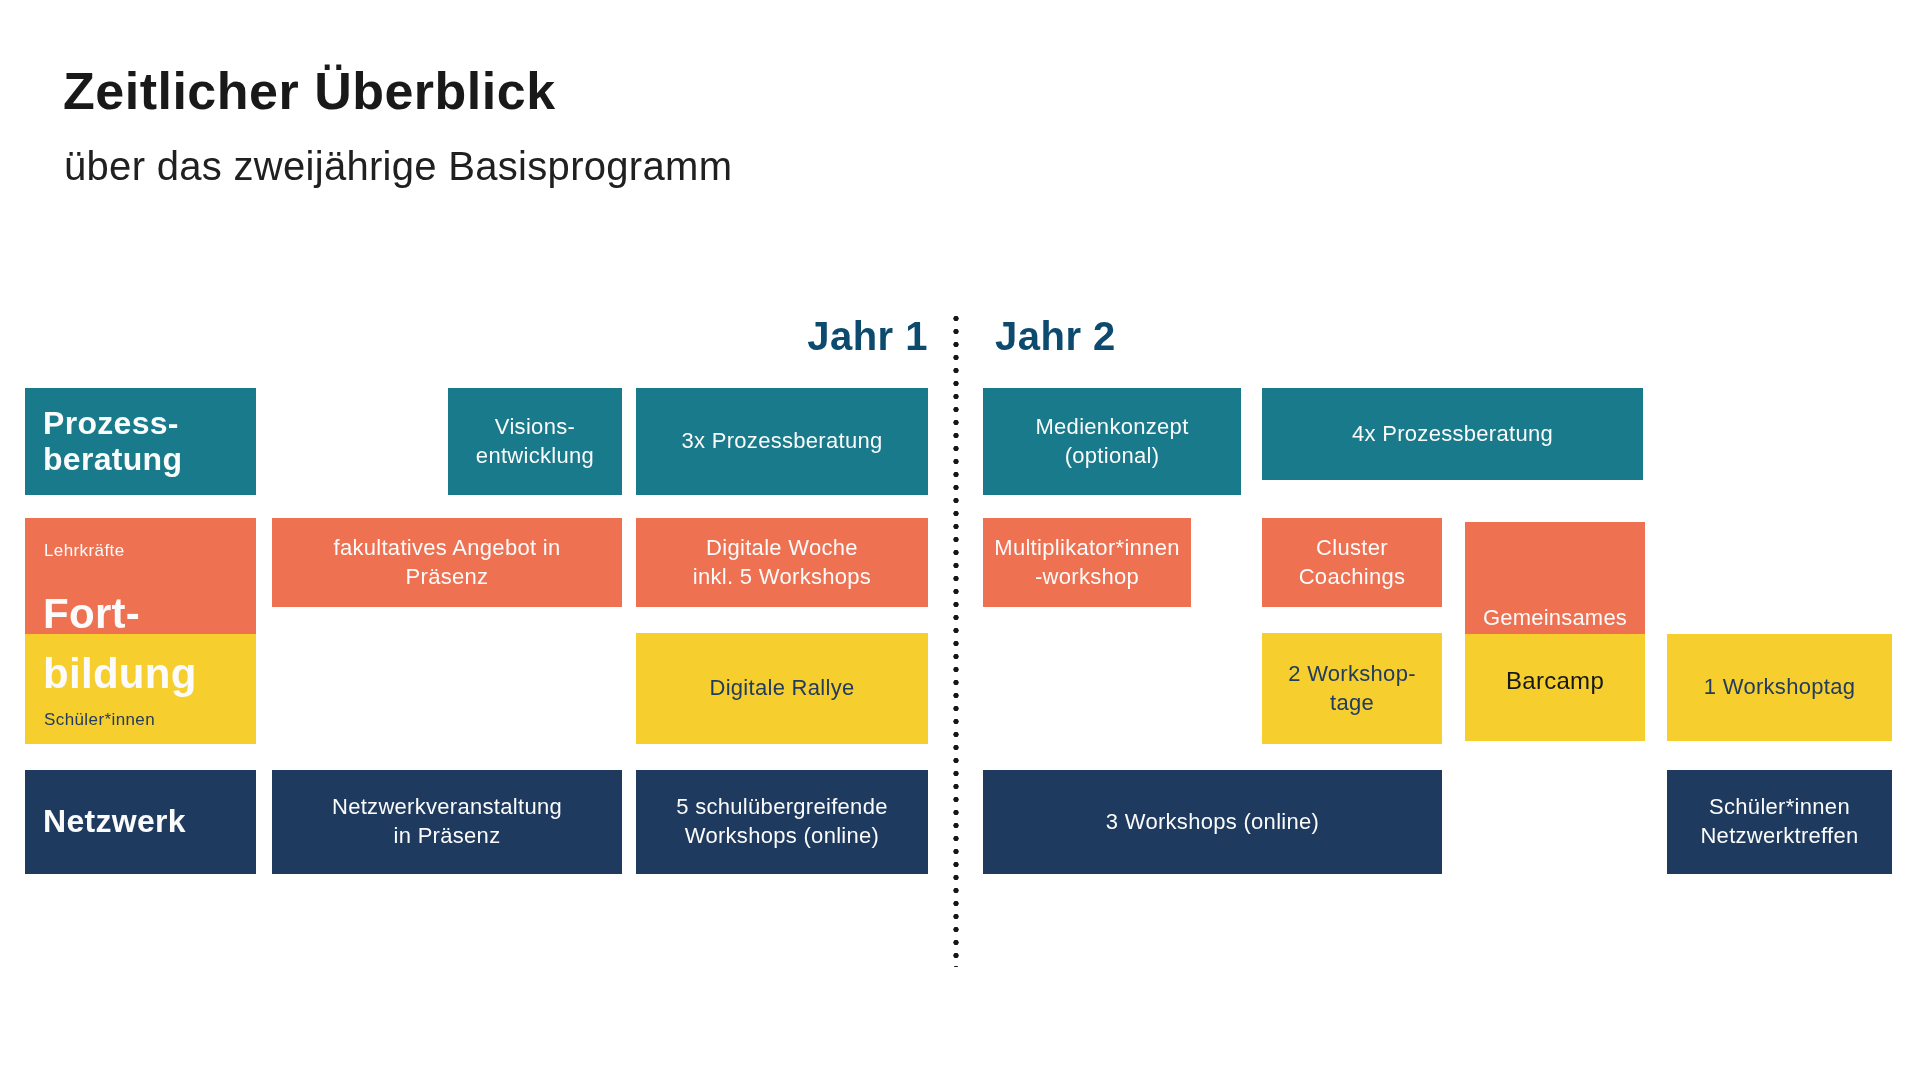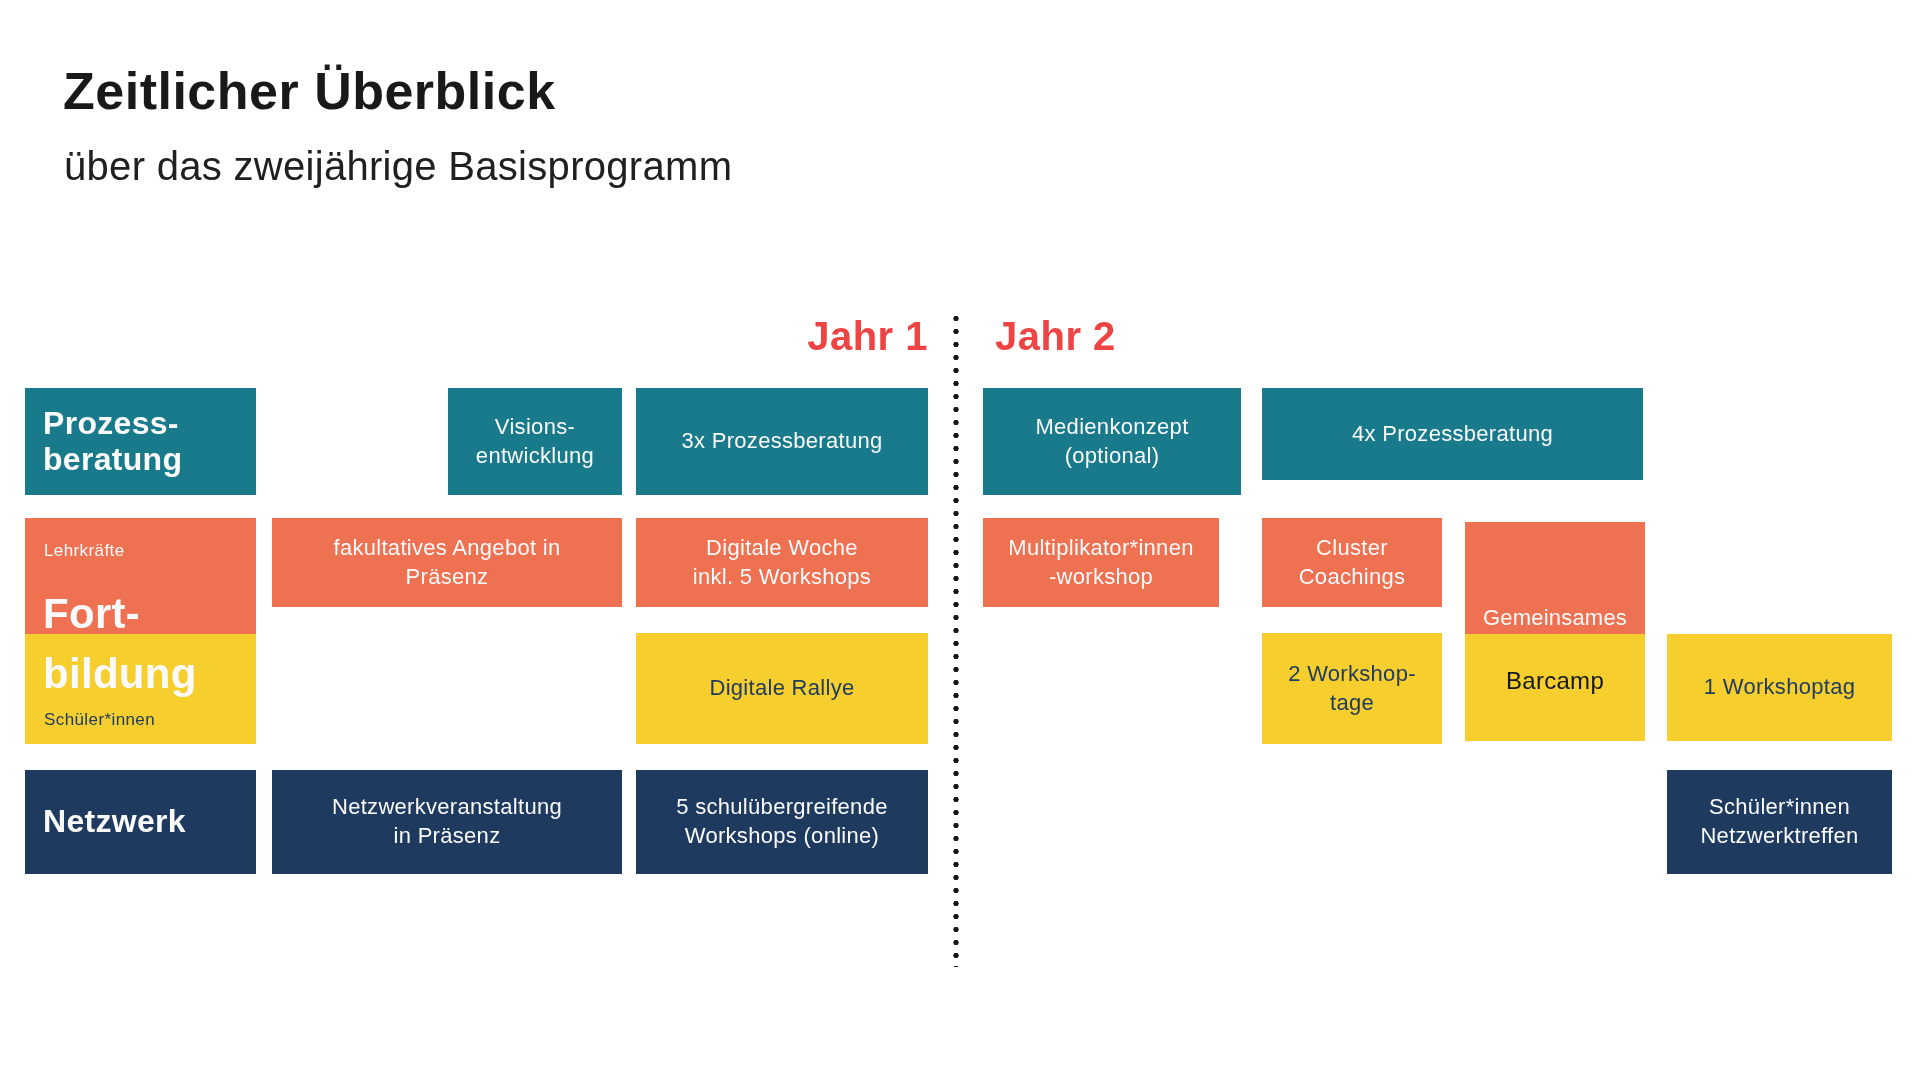--- a/index.html
+++ b/index.html
@@ -10,21 +10,21 @@
     --text_light:#fbfbfb; --text_dark:#223c5e; --text_black:#15181c; --divider:#161616;
   }
   .abs{position:absolute;}
   .title{
     left:63px;top:62px;font-size:52px;font-weight:700;color:#191919;letter-spacing:.5px;line-height:1.15;
   }
   .subtitle{
     left:64px;top:142px;font-size:40px;font-weight:400;color:#202020;letter-spacing:.3px;line-height:1.2;
   }
   .year-header{
-    top:314px;height:46px;font-size:40px;font-weight:700;color:#ef4444;letter-spacing:.5px;
+    top:314px;height:46px;font-size:40px;font-weight:700;color:#0c4a6e;letter-spacing:.5px;
   }
   .year1{left:616px;width:312px;text-align:right;}
   .year2{left:995px;width:320px;text-align:left;}
   .dotted-line{
     left:953px;top:312px;width:6px;height:655px;
     background-image:radial-gradient(circle, var(--divider) 2.4px, transparent 2.9px);
     background-size:6px 13px;background-repeat:repeat-y;background-position:center top;
   }
   .box{
     position:absolute;display:flex;align-items:center;justify-content:center;
@@ -88,21 +88,21 @@
     <div class="aud aud-top">Lehrkräfte</div>
     <div class="fort-main">Fort-
 bildung</div>
     <div class="aud aud-bottom">Schüler*innen</div>
   </div>
 
   <div class="box orange" style="left:272px;top:518px;width:350px;height:89px;">fakultatives Angebot in
 Präsenz</div>
   <div class="box orange" style="left:636px;top:518px;width:292px;height:89px;">Digitale Woche
 inkl. 5 Workshops</div>
-  <div class="box orange" style="left:983px;top:518px;width:236px;height:89px;">Multiplikator*innen
+  <div class="box orange" style="left:983px;top:518px;width:208px;height:89px;">Multiplikator*innen
 -workshop</div>
   <div class="box orange" style="left:1262px;top:518px;width:180px;height:89px;">Cluster
 Coachings</div>
 
   <div class="box yellow" style="left:636px;top:633px;width:292px;height:111px;">Digitale Rallye</div>
   <div class="box yellow" style="left:1262px;top:633px;width:180px;height:111px;">2 Workshop-
 tage</div>
   <div class="box yellow" style="left:1667px;top:634px;width:225px;height:107px;">1 Workshoptag</div>
 
   <div class="gemeinsames-box">
@@ -112,16 +112,17 @@
     <div class="gem-yellow">
       <div class="barcamp-text">Barcamp</div>
     </div>
   </div>
 
   <div class="row-label navy" style="left:25px;top:770px;width:231px;height:104px;">Netzwerk</div>
   <div class="box navy" style="left:272px;top:770px;width:350px;height:104px;">Netzwerkveranstaltung
 in Präsenz</div>
   <div class="box navy" style="left:636px;top:770px;width:292px;height:104px;">5 schulübergreifende
 Workshops (online)</div>
+  <div class="box navy" style="left:983px;top:770px;width:459px;height:104px;">3 Workshops (online)</div>
   <div class="box navy" style="left:1667px;top:770px;width:225px;height:104px;">Schüler*innen
 Netzwerktreffen</div>
 
 </div>
 
 </body></html>

